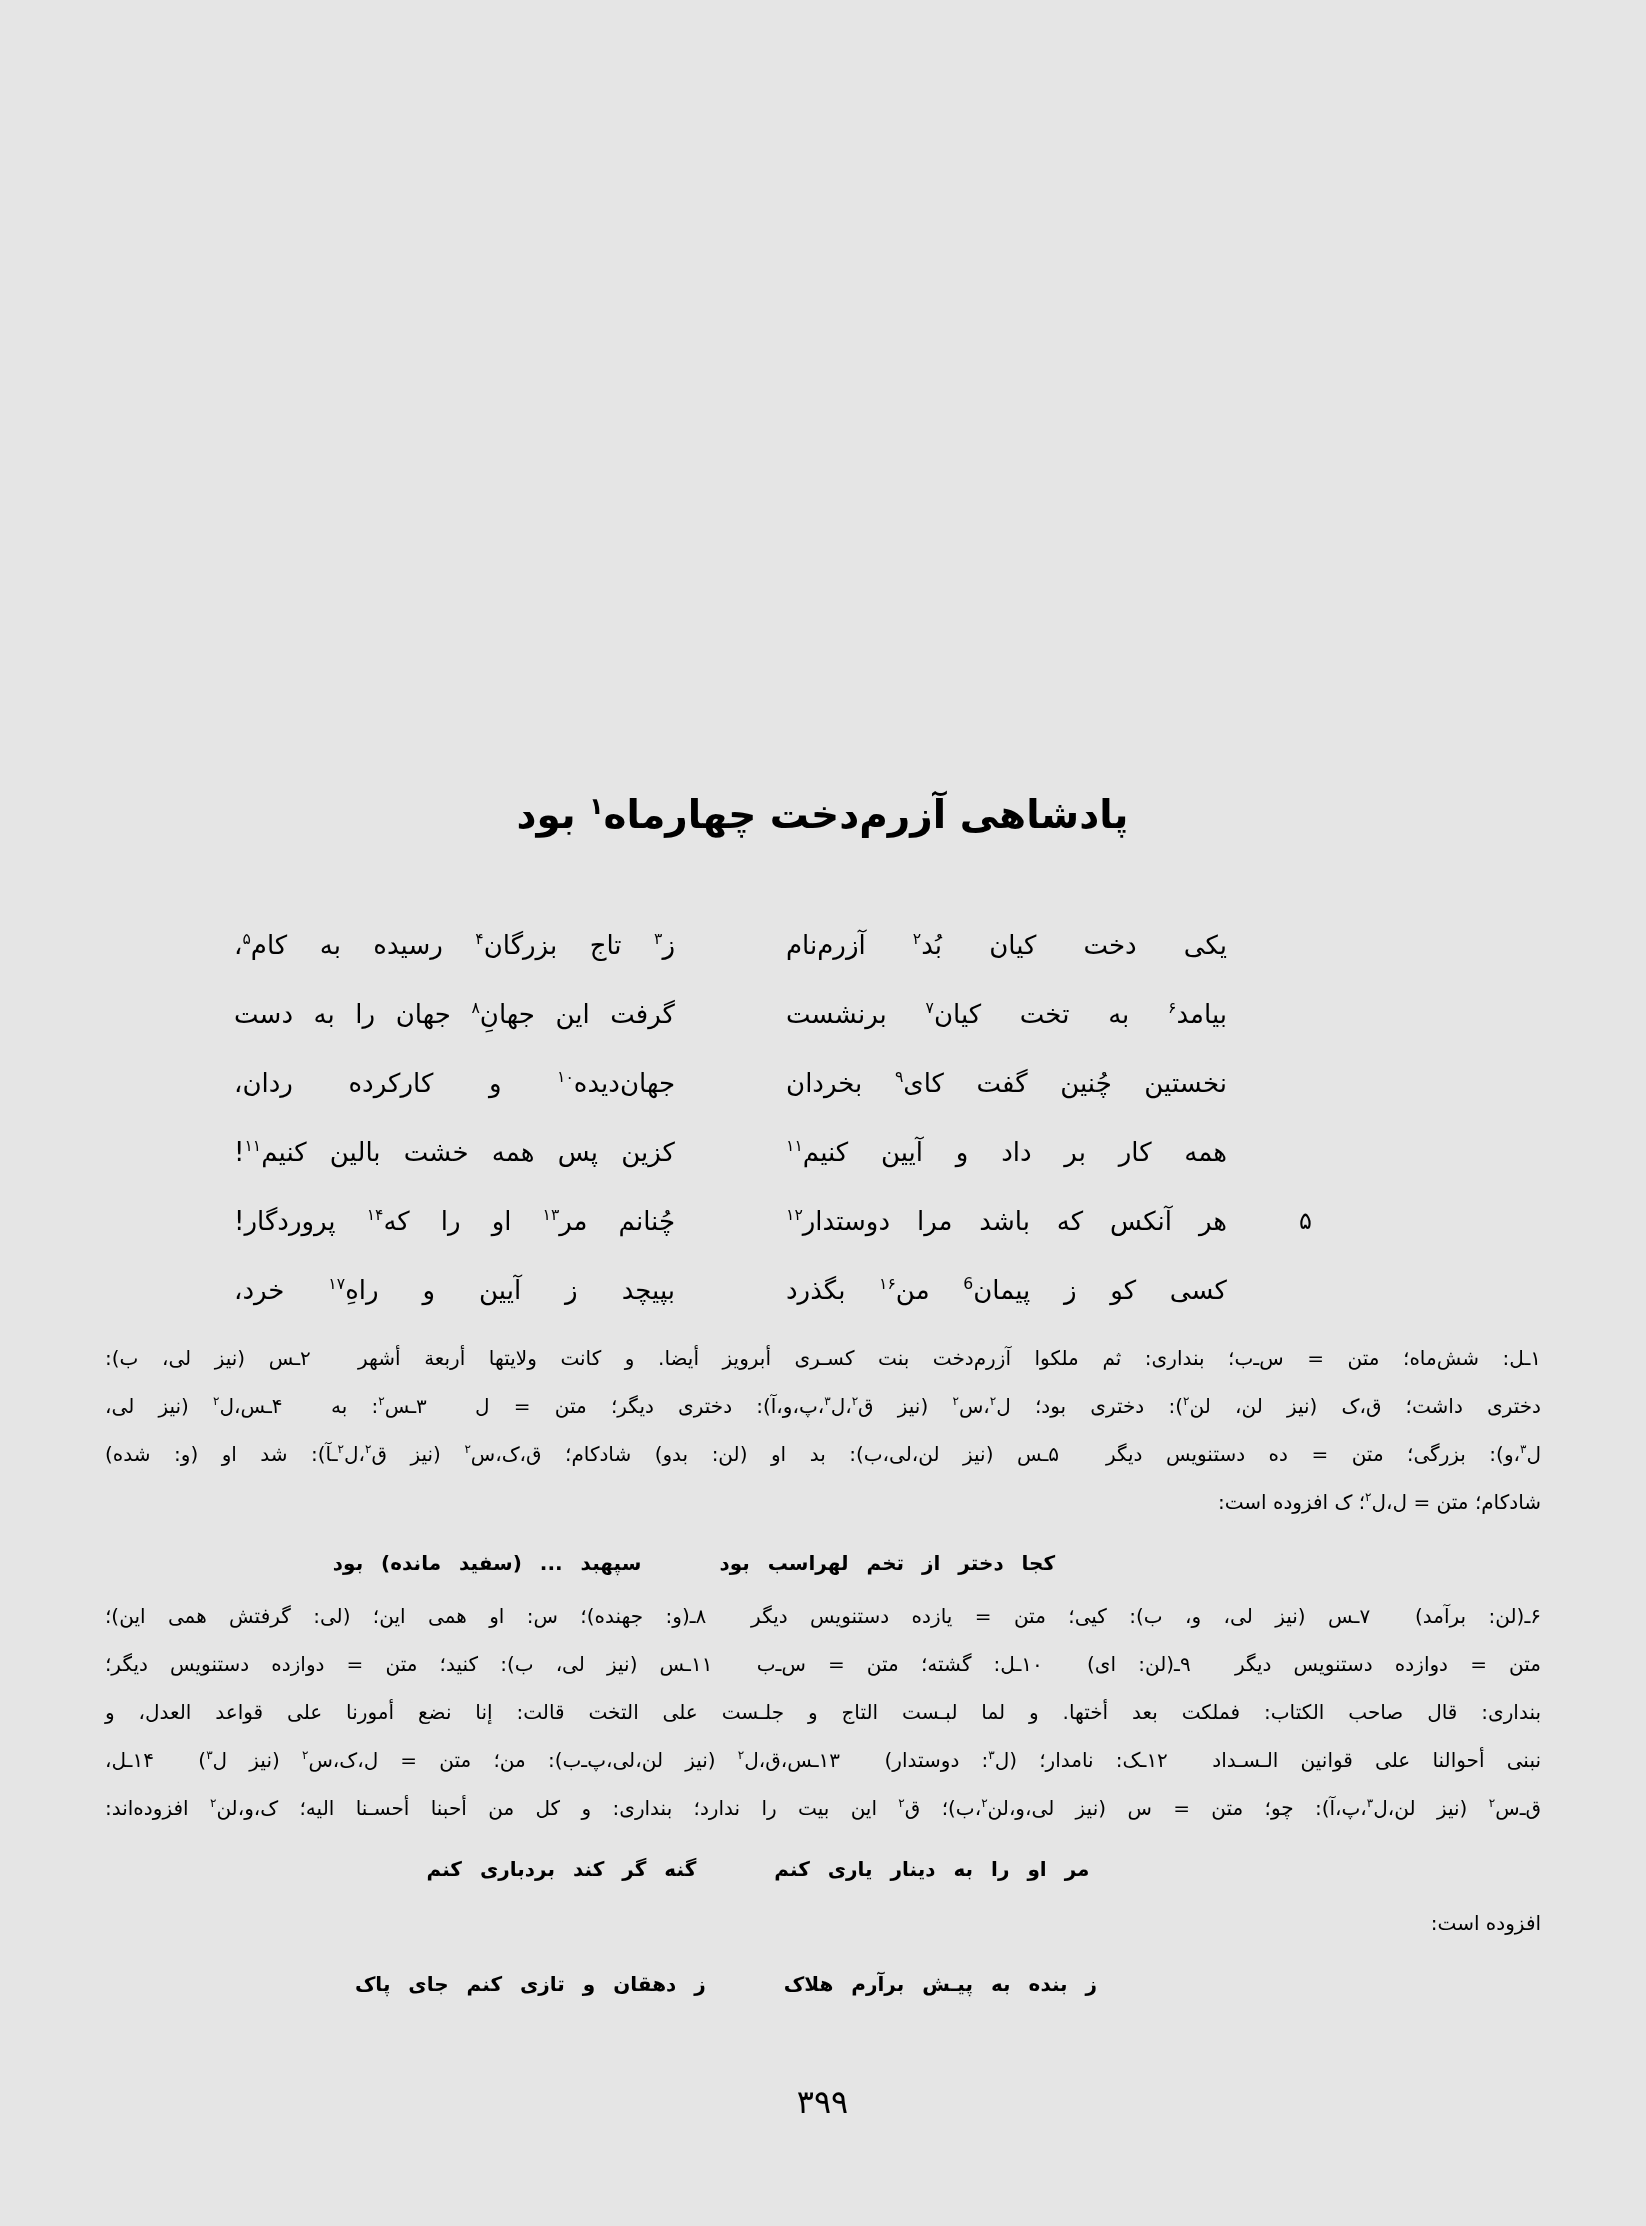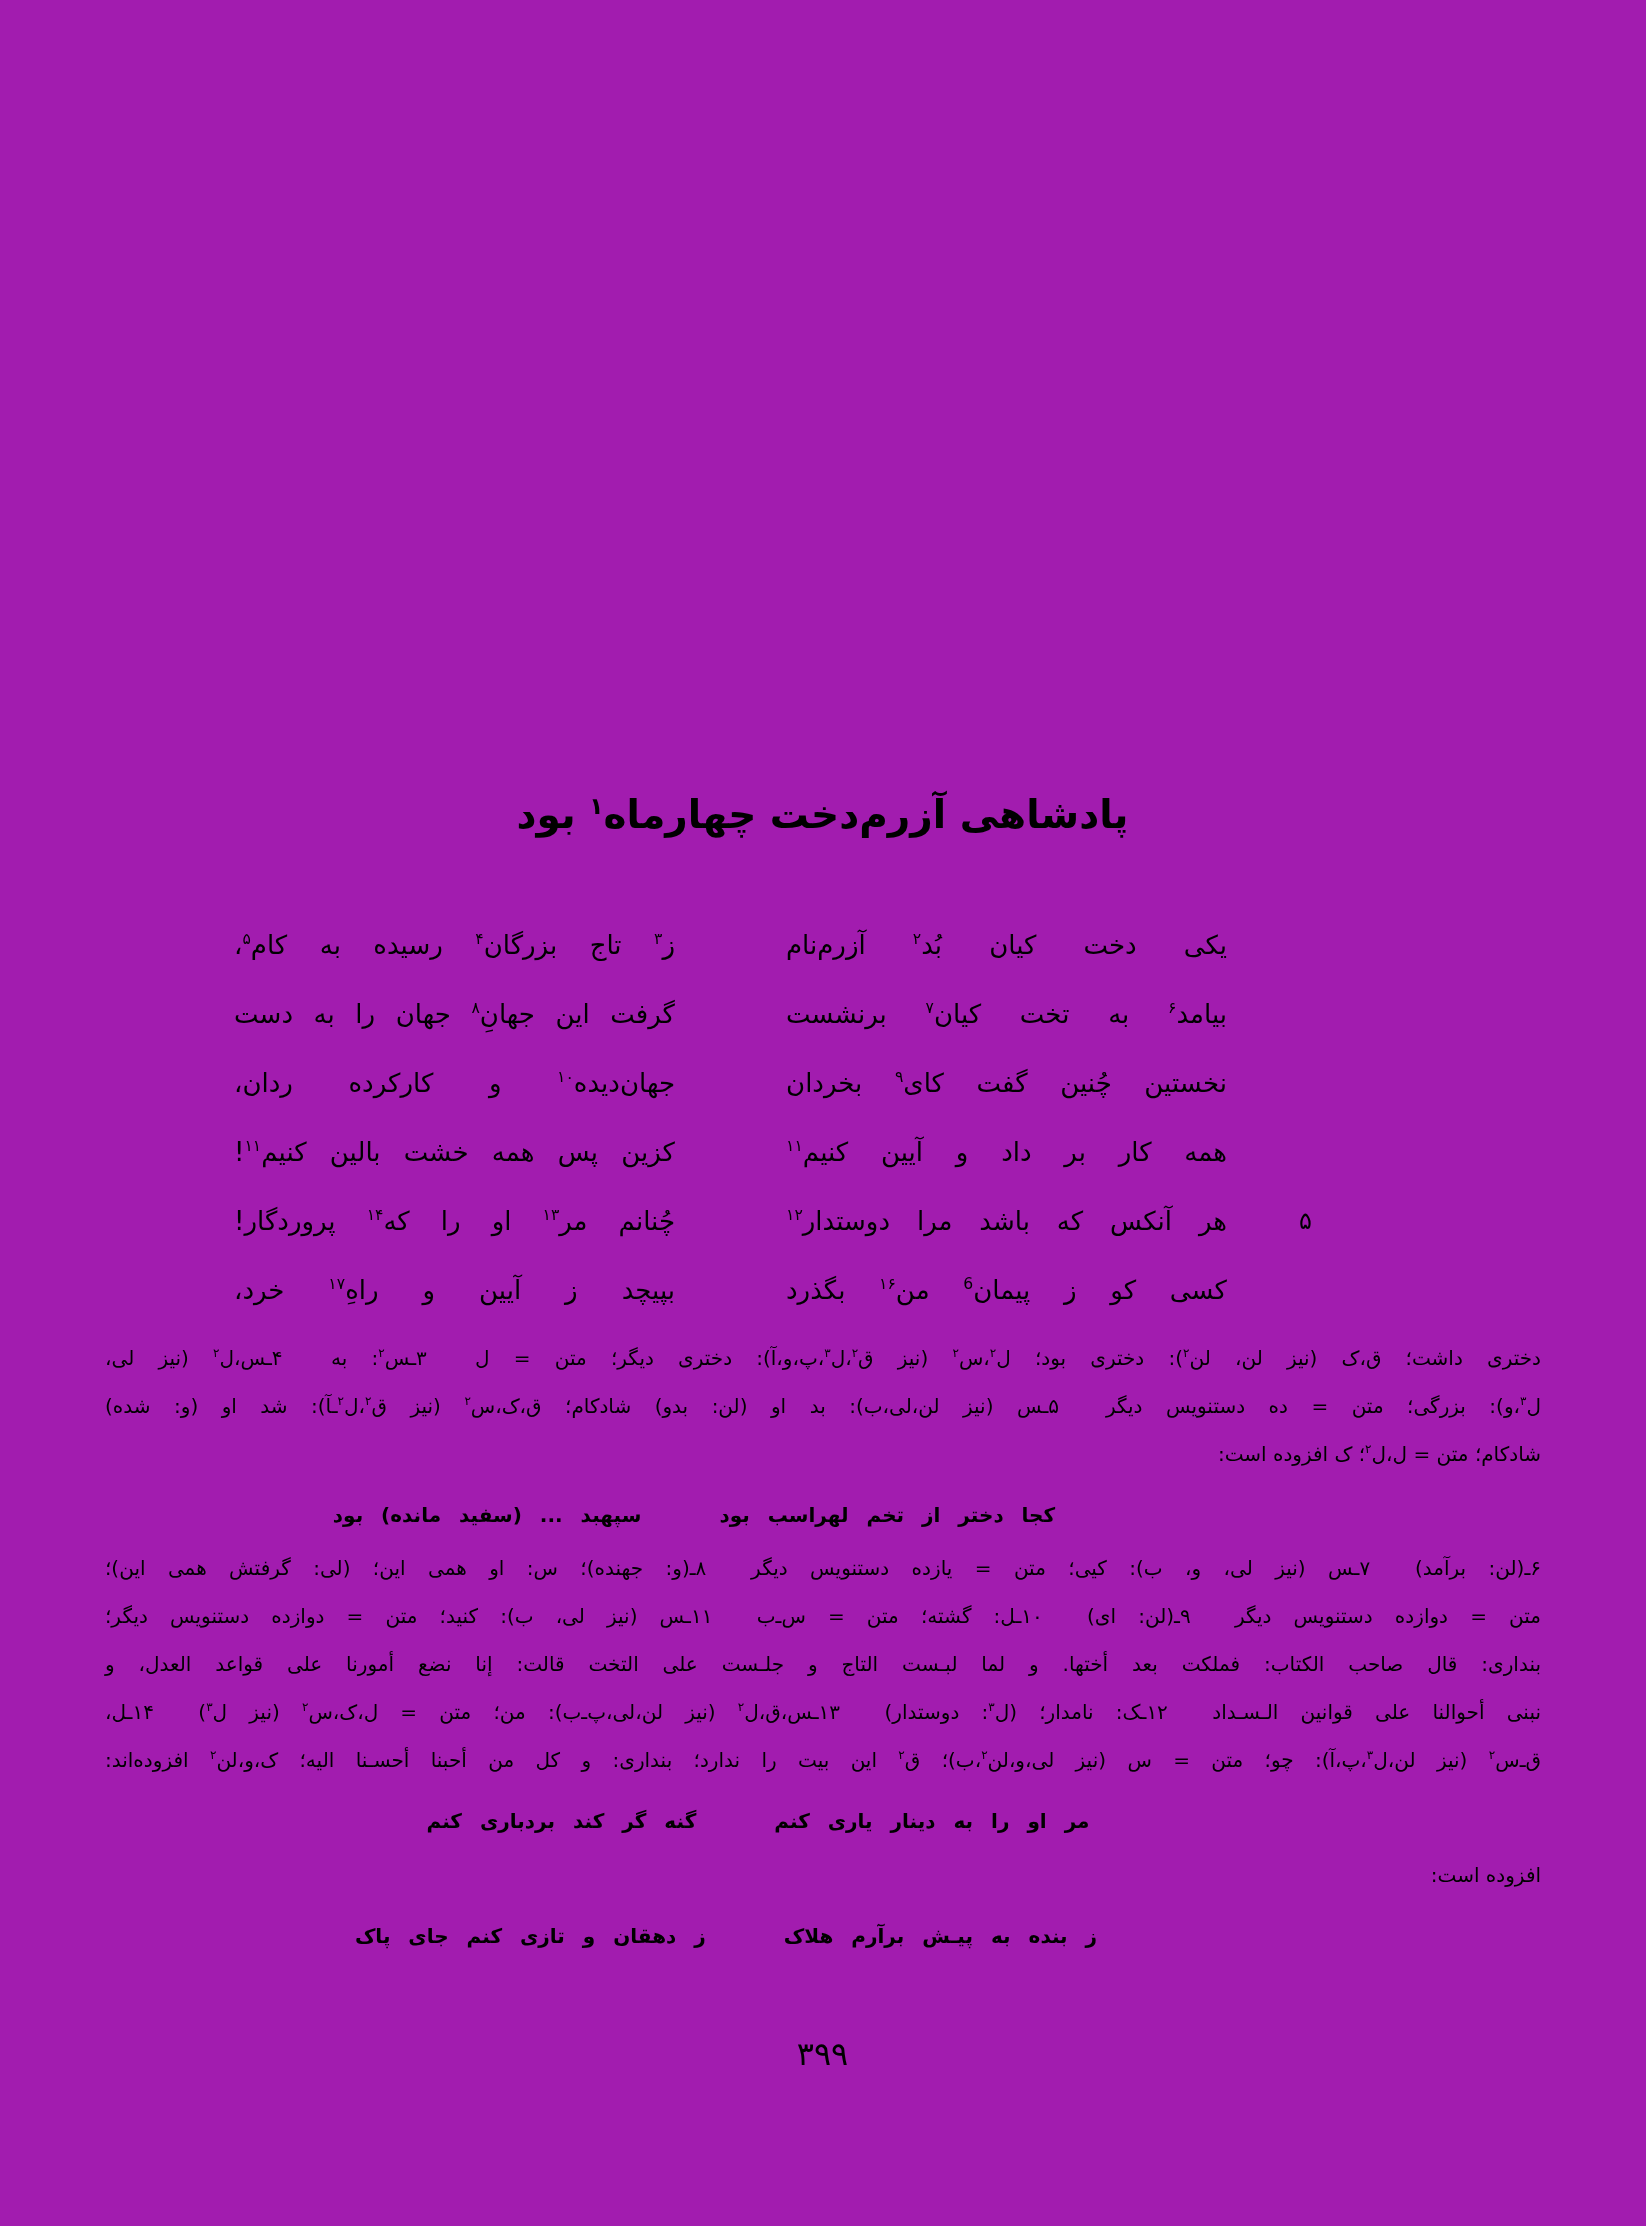--- a/index.html
+++ b/index.html
@@ -1,19 +1,19 @@
 <!DOCTYPE html>
 <html lang="fa" dir="rtl" style="font-size:14.8px"><head>
 <meta charset="utf-8">
 <style>
   html,body{margin:0;padding:0;background:#ffffff;}
   .page{
     position:relative;
     width:1647px;height:2226px;
-    background:#a21caf;color:#000;
+    background:#e5e5e5;color:#000;
     direction:rtl;
     font-family:"DejaVu Sans", sans-serif;
     overflow:hidden;
   }
   sup{font-size:60%;vertical-align:super;line-height:0;}
 
   
   .title{
     margin:0;
     padding-top:786px;
@@ -197,20 +197,21 @@
           <span class="w">ز</span>
           <span class="w">آیین</span>
           <span class="w">و</span>
           <span class="w">راهِ<sup>۱۷</sup></span>
           <span class="w">خرد،</span>
         </div>
     </div>
   </section>
 
   <section class="footnotes">
+    <div class="fline">۱ـل: شش‌ماه؛ متن = س‌ـ‌ب؛ بنداری: ثم ملکوا آزرم‌دخت بنت کسـری أبرویز أیضا. و کانت ولایتها أربعة أشهر &nbsp;۲ـس (نیز لی، ب):</div>
     <div class="fline">دختری داشت؛ ق،ک (نیز لن، لن<sup>۲</sup>): دختری بود؛ ل<sup>۲</sup>،س<sup>۲</sup> (نیز ق<sup>۲</sup>،ل<sup>۳</sup>،پ،و،آ): دختری دیگر؛ متن = ل &nbsp;۳ـس<sup>۲</sup>: به &nbsp;۴ـس،ل<sup>۲</sup> (نیز لی،</div>
     <div class="fline">ل<sup>۳</sup>،و): بزرگی؛ متن = ده دستنویس دیگر &nbsp;۵ـس (نیز لن،لی،ب): بد او (لن: بدو) شادکام؛ ق،ک،س<sup>۲</sup> (نیز ق<sup>۲</sup>،ل<sup>۲</sup>ـآ): شد او (و: شده)</div>
     <div class="fline end">شادکام؛ متن = ل،ل<sup>۲</sup>؛ ک افزوده است:</div>
 
     <div class="app-verse sh1">
       <span class="ah">کجا دختر از تخم لهراسب بود</span>
       <span class="ah">سپهبد ... (سفید مانده) بود</span>
     </div>
 
     <div class="fline">۶ـ(لن: برآمد) &nbsp;۷ـس (نیز لی، و، ب): کیی؛ متن = یازده دستنویس دیگر &nbsp;۸ـ(و: جهنده)؛ س: او همی این؛ (لی: گرفتش همی این)؛</div>

